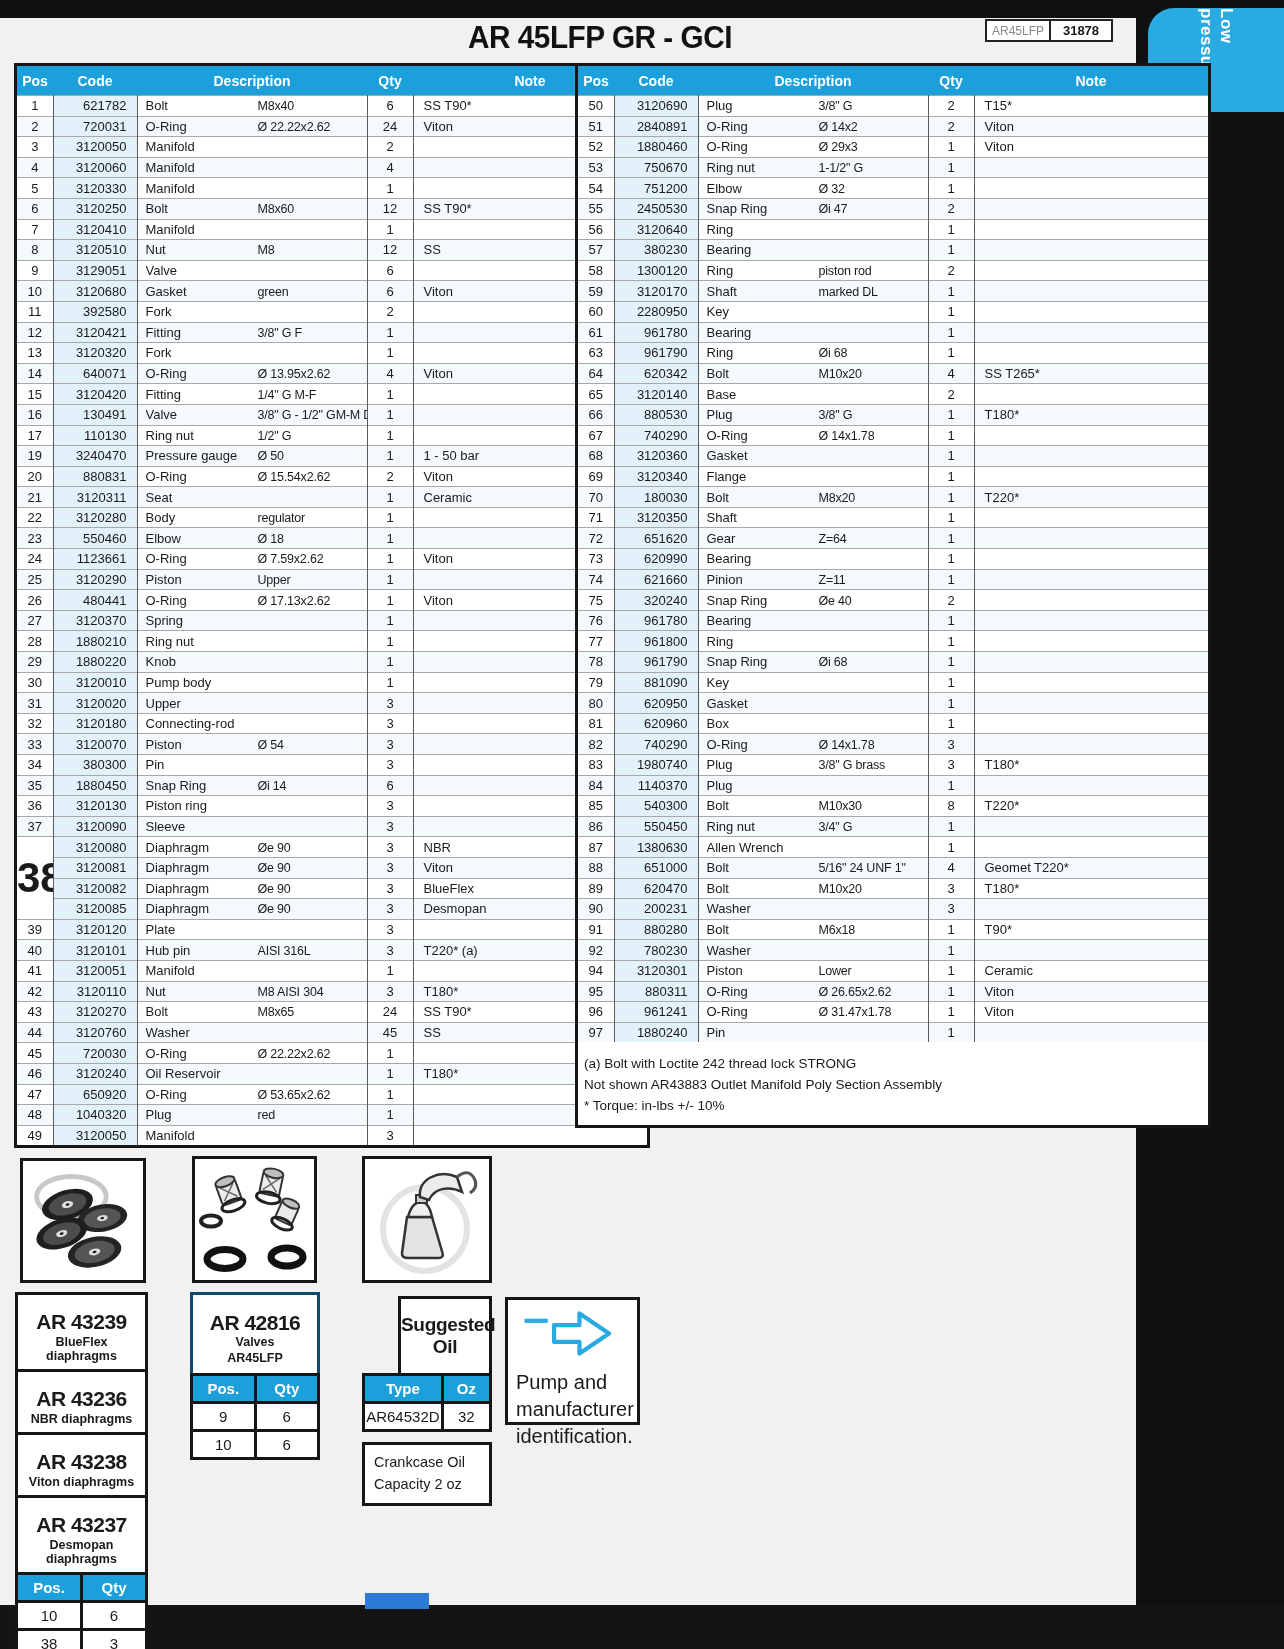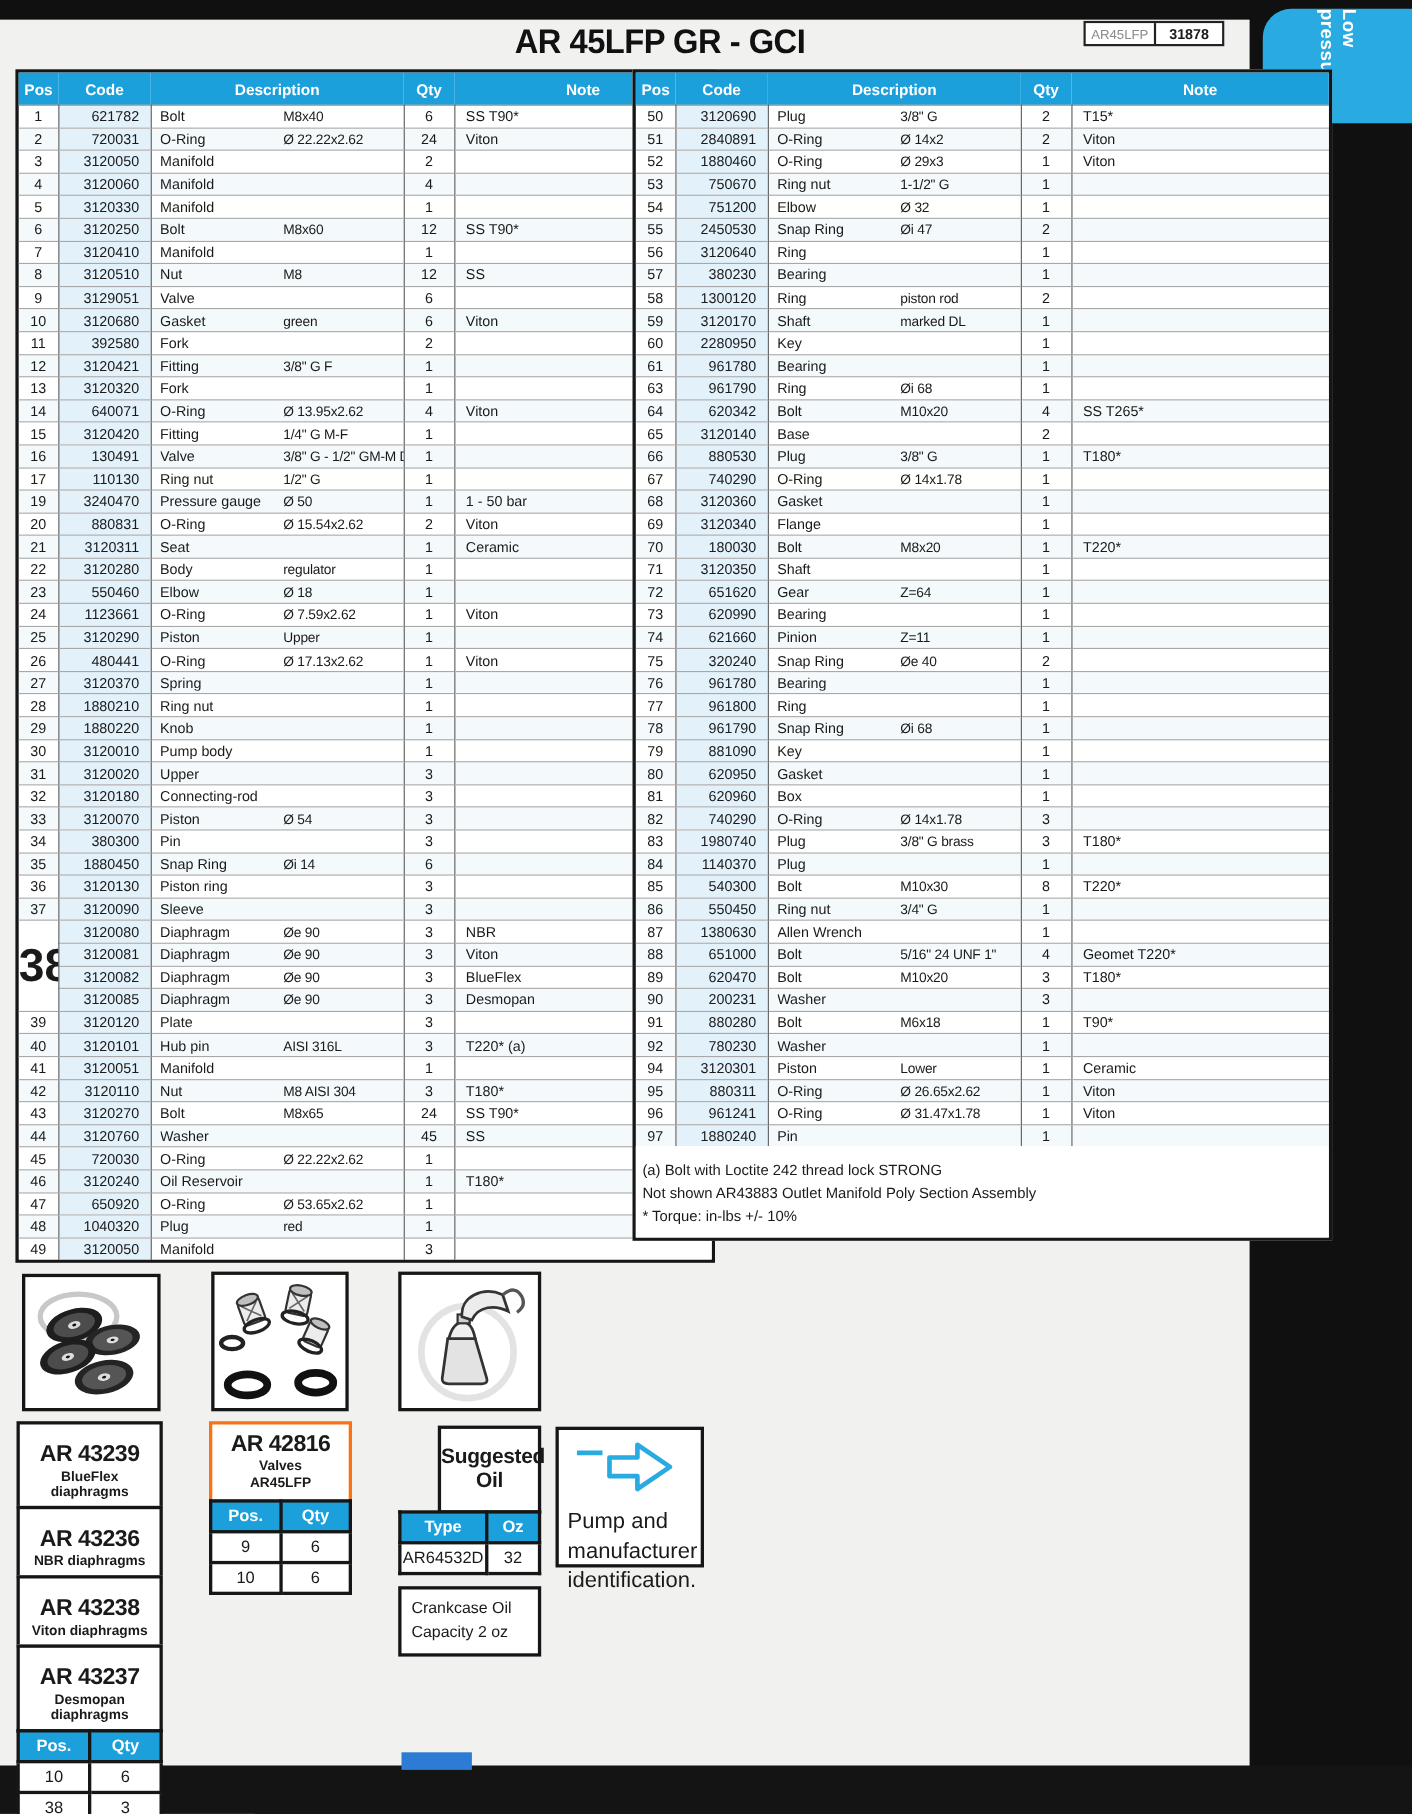--- a/index.html
+++ b/index.html
@@ -76,21 +76,21 @@
   .kit-label{font-size:12.5px;font-weight:bold;margin-top:1px;}
   table.mini-table{border-collapse:collapse;width:100%;margin-top:-3px;table-layout:fixed;}
   .mini-table th{
     background:#1ba0dc;color:#fff;font-weight:bold;font-size:15px;height:25px;
     border:3px solid #161616;padding:0;
   }
   .mini-table td{
     background:#fff;text-align:center;font-size:15px;height:25px;border:3px solid #161616;padding:0;
   }
   .valves-kit{position:absolute;left:190px;top:1292px;width:130px;}
-  .vk-head{border:3px solid #f97316;background:#fff;text-align:center;padding:6px 2px 7px 2px;box-sizing:border-box;}
+  .vk-head{border:3px solid #0c4a6e;background:#fff;text-align:center;padding:16px 2px 7px 2px;box-sizing:border-box;}
   .vk-code{font-size:21px;font-weight:bold;letter-spacing:-0.5px;}
   .vk-line{font-size:12.5px;font-weight:bold;line-height:1.25;}
   .oil-col{position:absolute;left:362px;top:1296px;width:130px;}
   .oil-title{border:3px solid #161616;background:#fff;font-weight:bold;font-size:19px;text-align:center;
     padding:15px 0;box-sizing:border-box;letter-spacing:-0.3px;margin-left:36px;}
   .oil-col .mini-table col.c1{width:62%;}
   .crankcase-box{margin-top:10px;border:3px solid #161616;background:#fff;font-size:14.5px;
     padding:7px 9px;line-height:1.5;box-sizing:border-box;}
   .ident-box{position:absolute;left:505px;top:1297px;width:135px;height:128px;
     border:3px solid #161616;background:#fff;box-sizing:border-box;padding:6px 8px;}

